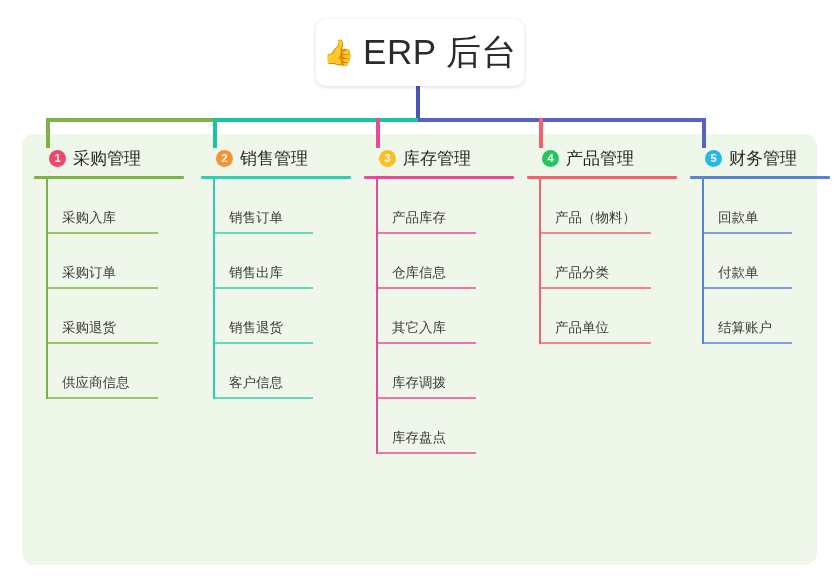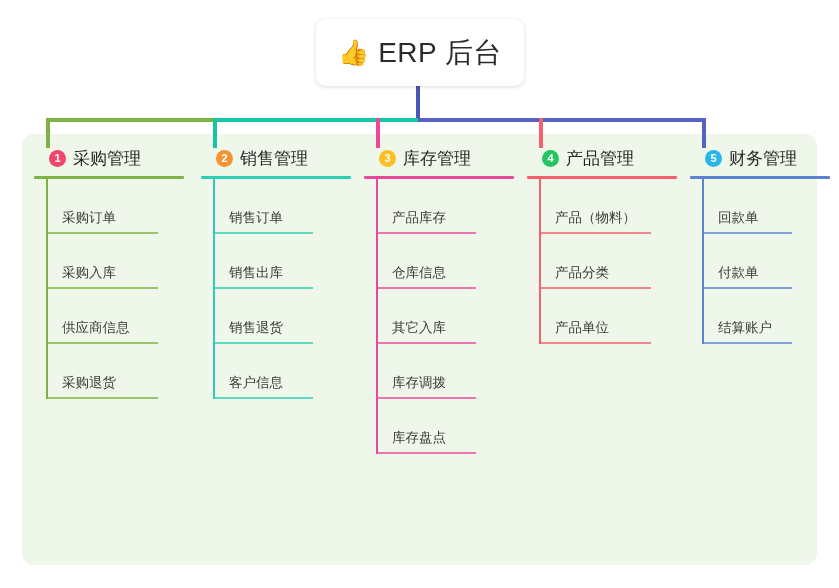--- a/index.html
+++ b/index.html
@@ -37,21 +37,21 @@
     justify-content: center;
     gap: 9px;
     z-index: 6;
   }
   .title-emoji {
     font-size: 25px;
     line-height: 1;
     display: inline-block;
   }
   .title-text {
-    font-size: 28px;
+    font-size: 35px;
     letter-spacing: 0.5px;
     color: #2b2b2b;
     font-weight: 400;
     white-space: nowrap;
   }
 
   
   .stem {
     position: absolute;
     width: 4px;
@@ -174,35 +174,35 @@
   <div id="columns">
       <div class="column" style="left: 34px; top: 146px; width: 150px;">
         <div class="col-head">
           <span class="badge" style="background: rgb(240, 70, 107);">1</span>
           <span class="col-title">采购管理</span>
         </div>
         <div class="head-rule" style="width: 150px; background: rgb(124, 179, 66);"></div>
         <div class="items">
           <div class="spine" style="background: rgb(124, 179, 66);"></div>
           <div class="item">
+            <span class="item-label">采购入库</span>
+            <div class="item-rule" style="width: 112px; background: rgb(124, 179, 66); opacity: 0.75;"></div>
+          </div>
+          <div class="item">
             <span class="item-label">采购订单</span>
             <div class="item-rule" style="width: 112px; background: rgb(124, 179, 66); opacity: 0.75;"></div>
           </div>
           <div class="item">
-            <span class="item-label">采购入库</span>
+            <span class="item-label">采购退货</span>
             <div class="item-rule" style="width: 112px; background: rgb(124, 179, 66); opacity: 0.75;"></div>
           </div>
           <div class="item">
             <span class="item-label">供应商信息</span>
             <div class="item-rule" style="width: 112px; background: rgb(124, 179, 66); opacity: 0.75;"></div>
           </div>
-          <div class="item">
-            <span class="item-label">采购退货</span>
-            <div class="item-rule" style="width: 112px; background: rgb(124, 179, 66); opacity: 0.75;"></div>
-          </div>
         </div>
       </div>
       <div class="column" style="left: 201px; top: 146px; width: 150px;">
         <div class="col-head">
           <span class="badge" style="background: rgb(245, 148, 50);">2</span>
           <span class="col-title">销售管理</span>
         </div>
         <div class="head-rule" style="width: 150px; background: rgb(46, 207, 178);"></div>
         <div class="items">
           <div class="spine" style="background: rgb(46, 207, 178);"></div>

